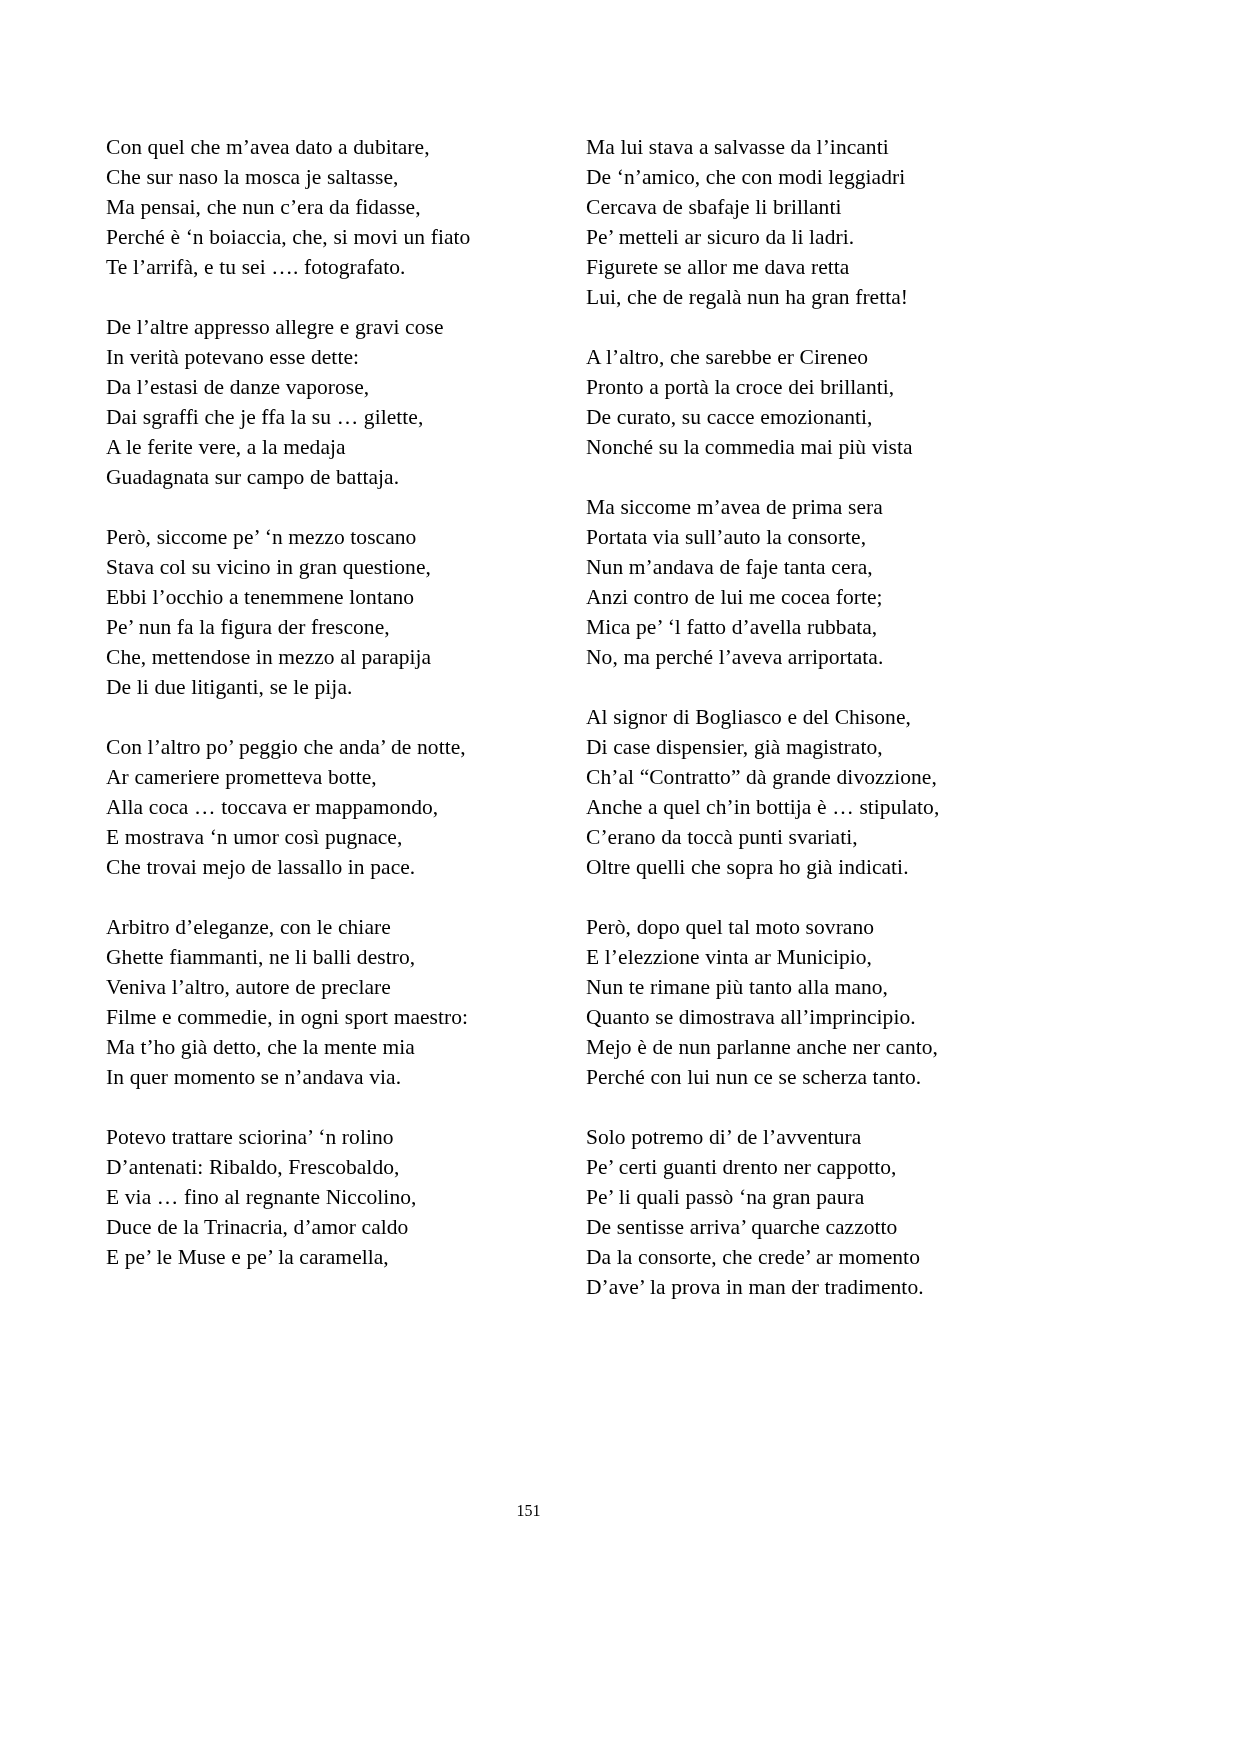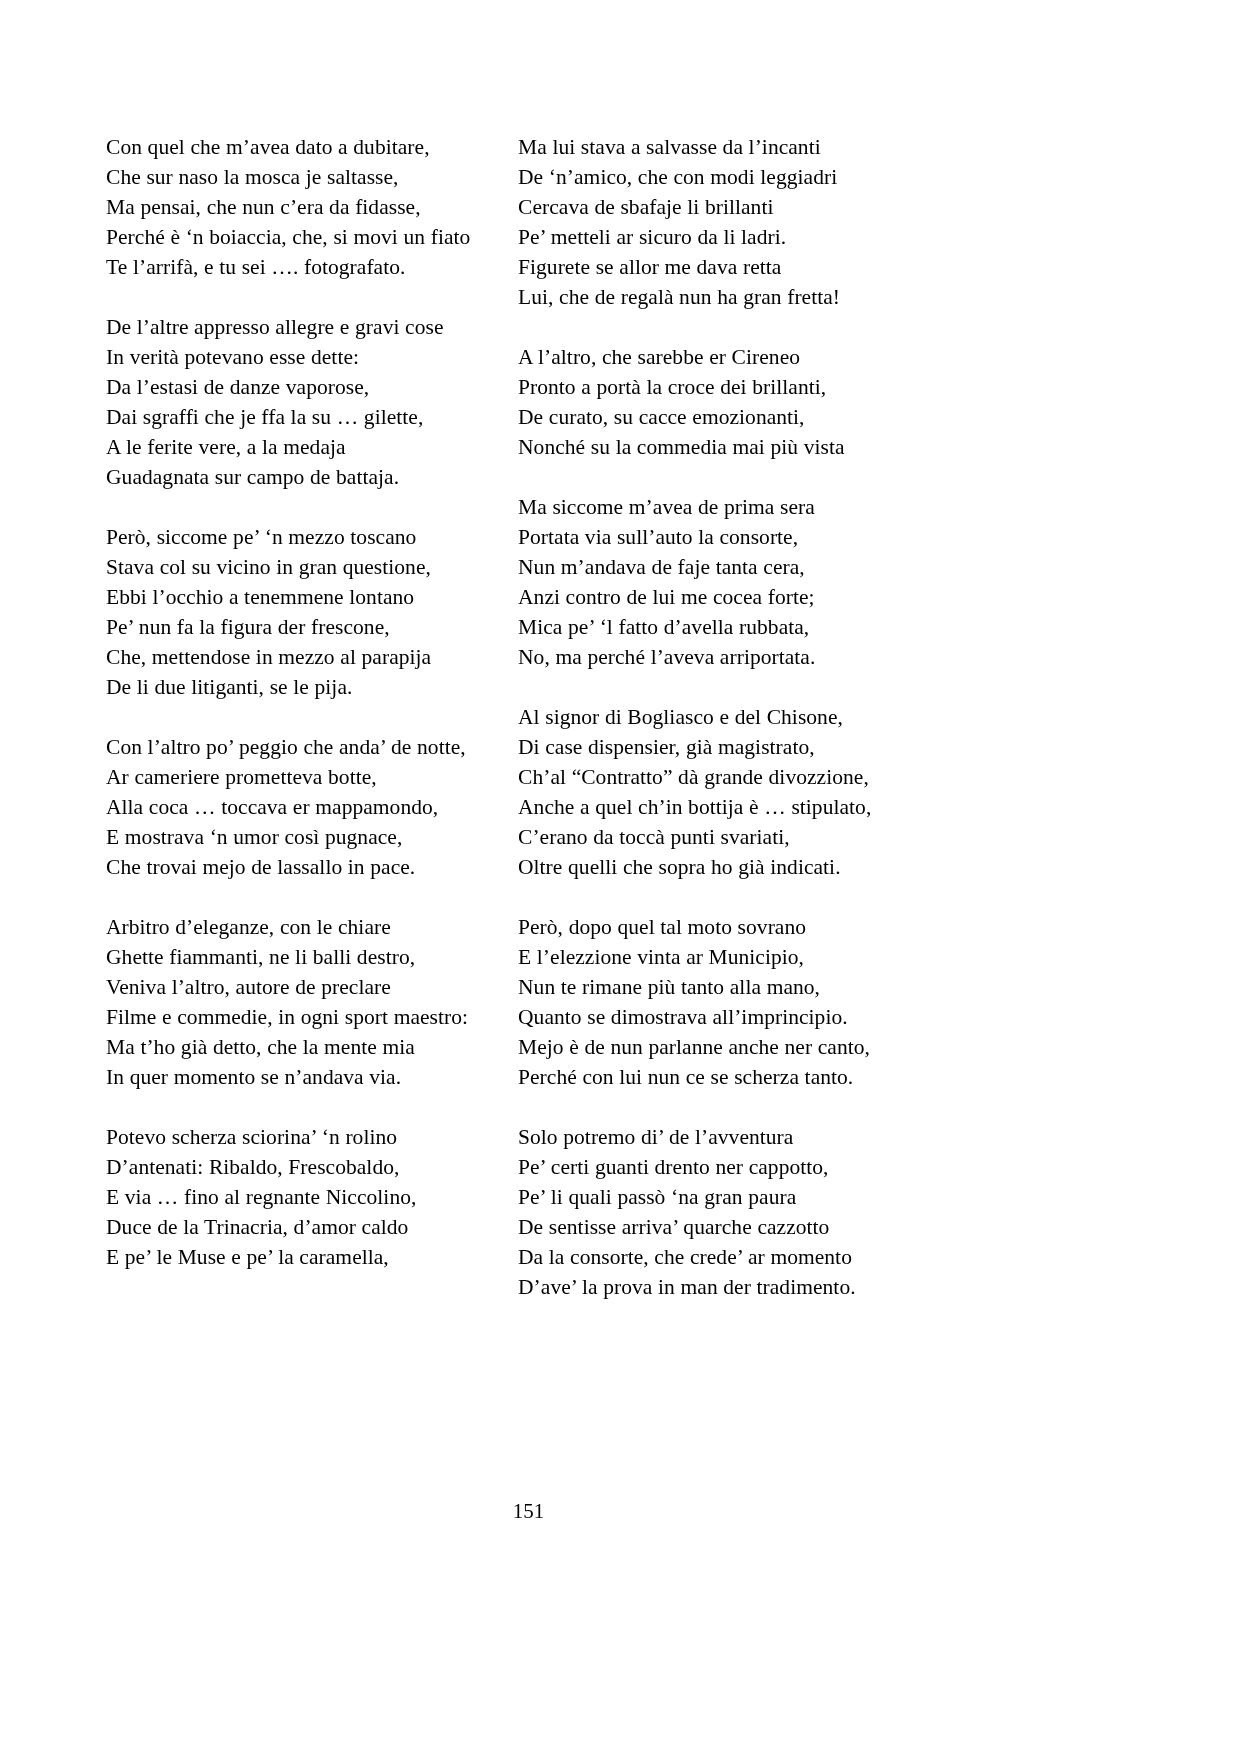--- a/index.html
+++ b/index.html
@@ -31,20 +31,21 @@
     display: flex;
     flex-direction: row;
     justify-content: flex-start;
     align-items: flex-start;
   }
   .column {
     width: 412px;
     flex: 0 0 412px;
   }
   .column.right {
+    margin-left: 68px;
     font-family: Liberation Serif, serif;
   }
   .stanza {
     margin: 0 0 30px 0;
     padding: 0;
   }
   .stanza:last-child {
     margin-bottom: 0;
   }
   .verse {
@@ -54,21 +55,21 @@
     white-space: normal;
     text-indent: 0;
     word-spacing: 0.2px;
   }
   .page-number {
     position: absolute;
     left: 0;
     top: 1496px;
     width: 1057px;
     text-align: center;
-    font-size: 21px;
+    font-size: 16px;
     line-height: 30px;
   }
 </style>
 </head>
 <body>
 
 <div class="page">
   <div class="columns">
     <div class="column left">
         <div class="stanza">
@@ -103,21 +104,21 @@
         </div>
         <div class="stanza">
           <div class="verse">Arbitro d’eleganze, con le chiare</div>
           <div class="verse">Ghette fiammanti, ne li balli destro,</div>
           <div class="verse">Veniva l’altro, autore de preclare</div>
           <div class="verse">Filme e commedie, in ogni sport maestro:</div>
           <div class="verse">Ma t’ho già detto, che la mente mia</div>
           <div class="verse">In quer momento se n’andava via.</div>
         </div>
         <div class="stanza">
-          <div class="verse">Potevo scherza sciorina’ ‘n rolino</div>
+          <div class="verse">Potevo trattare sciorina’ ‘n rolino</div>
           <div class="verse">D’antenati: Ribaldo, Frescobaldo,</div>
           <div class="verse">E via … fino al regnante Niccolino,</div>
           <div class="verse">Duce de la Trinacria, d’amor caldo</div>
           <div class="verse">E pe’ le Muse e pe’ la caramella,</div>
         </div>
       </div>
     <div class="column right">
         <div class="stanza">
           <div class="verse">Ma lui stava a salvasse da l’incanti</div>
           <div class="verse">De ‘n’amico, che con modi leggiadri</div>

